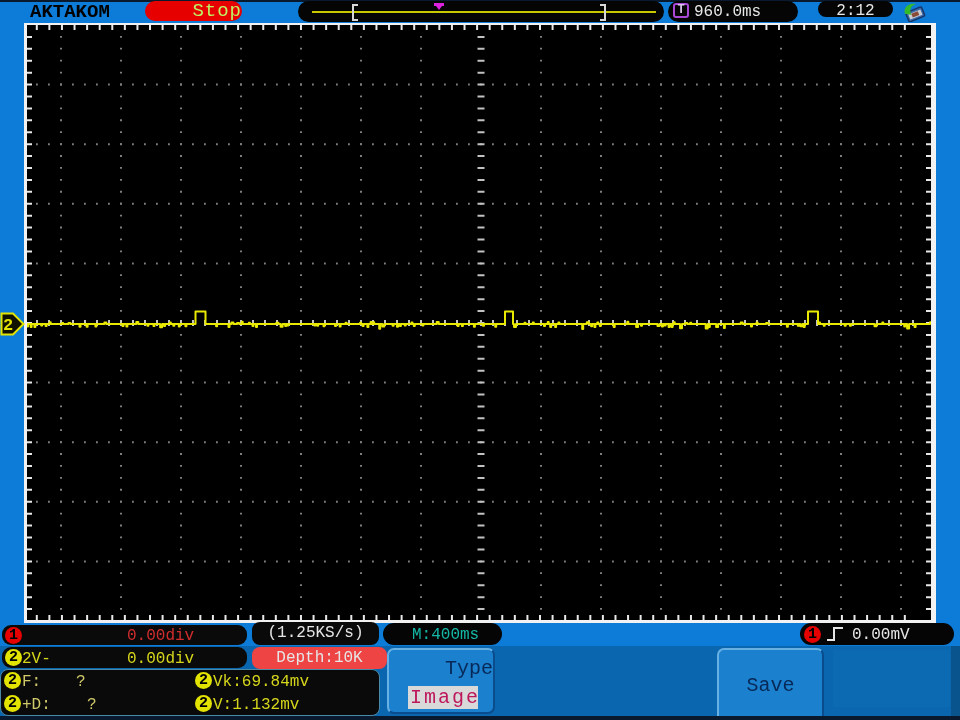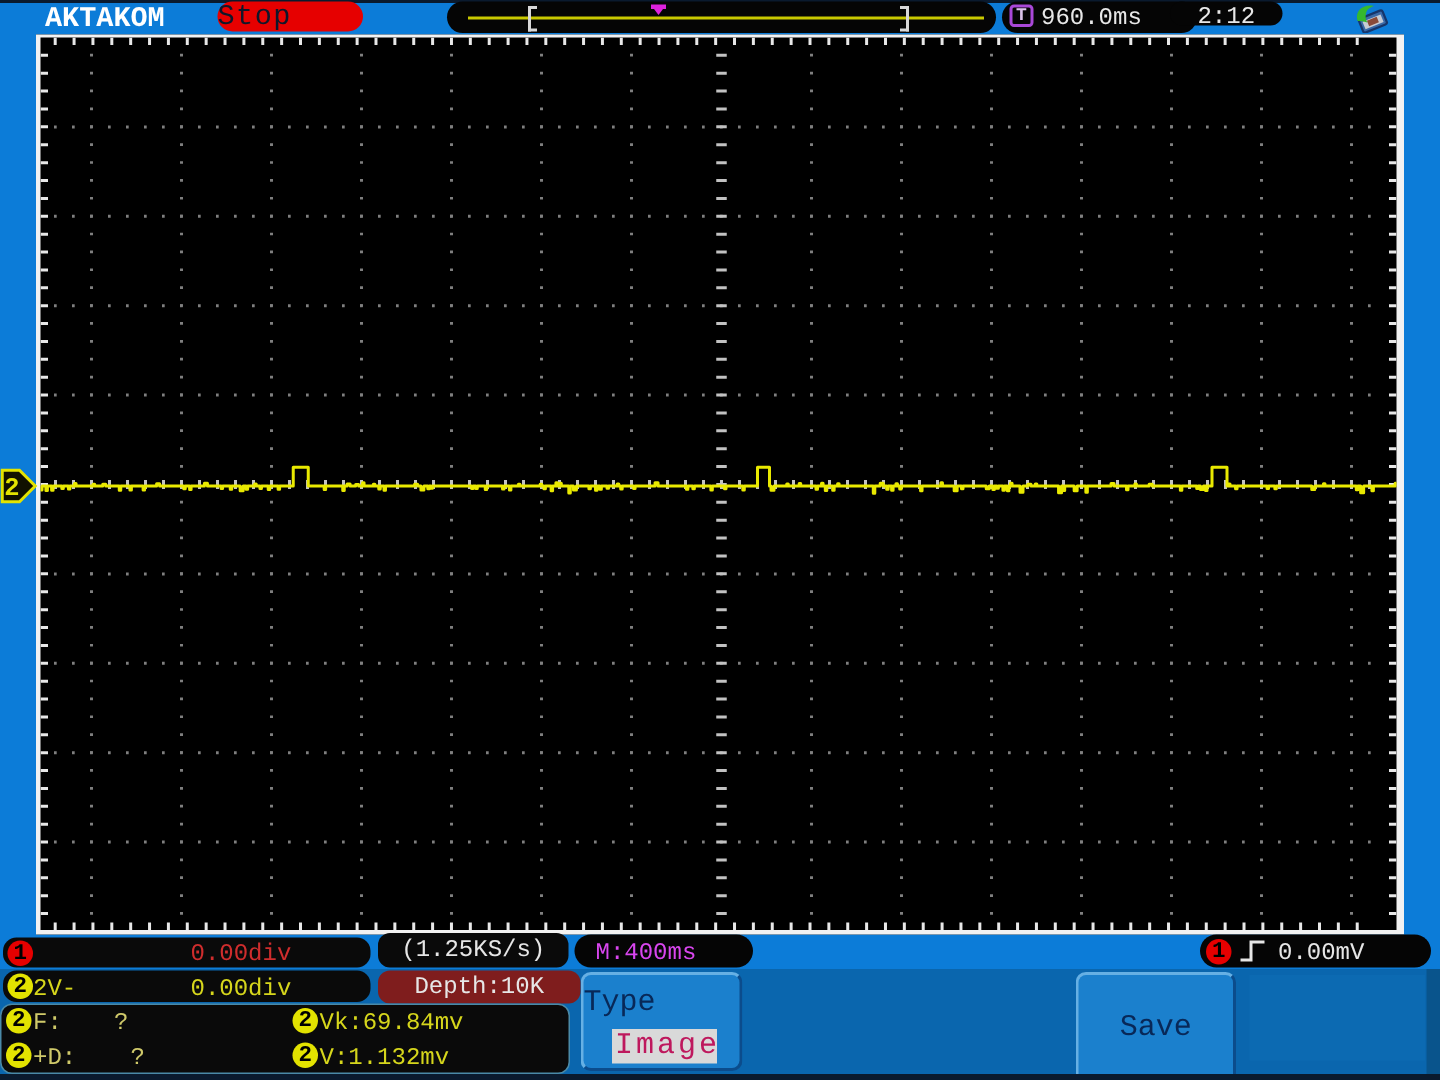--- a/index.html
+++ b/index.html
@@ -16,24 +16,24 @@
          border-top:2px solid #66b0e4; border-left:2px solid #66b0e4;
          border-bottom:2px solid #0b4c8c; border-right:2px solid #0b4c8c; }
 </style>
 </head>
 <body>
 
 <div class="abs" style="left:0;top:645.5px;width:960px;height:70.5px;background:#0a66ae"></div>
 
 <div class="abs" style="left:0;top:0;width:960px;height:2px;background:#0a1a2e"></div>
 
-<div class="abs" style="left:30px;top:3px;font:bold 19px/18px 'Liberation Mono',monospace;color:#ffffff">AKTAKOM</div>
+<div class="abs" style="left:30px;top:3px;font:bold 19px/18px 'Liberation Mono',monospace;color:#000000">AKTAKOM</div>
 
 <div class="abs" style="left:145px;top:1px;width:97px;height:20px;border-radius:10px;background:#e60000;
-     text-align:left;font:19px/20px 'Liberation Mono',monospace;color:#0f172a;letter-spacing:1px">Stop</div>
+     text-align:right;font:19px/20px 'Liberation Mono',monospace;color:#bef264;letter-spacing:1px">Stop</div>
 
 <div class="abs pill" style="left:298px;top:1px;width:366px;height:21px">
   <div class="abs" style="left:14px;top:10px;width:344px;height:2px;background:#c9c900"></div>
 
   <div class="abs" style="left:54px;top:3px;width:2px;height:17px;background:#d8d8d8"></div>
   <div class="abs" style="left:54px;top:3px;width:6px;height:2px;background:#d8d8d8"></div>
   <div class="abs" style="left:54px;top:18px;width:6px;height:2px;background:#d8d8d8"></div>
 
   <div class="abs" style="left:306px;top:3px;width:2px;height:17px;background:#d8d8d8"></div>
   <div class="abs" style="left:302px;top:3px;width:6px;height:2px;background:#d8d8d8"></div>
@@ -42,21 +42,21 @@
   <div class="abs" style="left:136px;top:2px;width:10px;height:3px;background:#dd22dd"></div>
   <div class="abs" style="left:138px;top:5px;width:0;height:0;border-left:3px solid transparent;border-right:3px solid transparent;border-top:4px solid #dd22dd"></div>
 </div>
 
 <div class="abs pill" style="left:668px;top:1px;width:130px;height:21px">
   <div class="abs" style="left:5px;top:2px;width:16px;height:15px;border:2.5px solid #a948d8;border-radius:3px;
        text-align:center;font:bold 12px/10px 'Liberation Mono',monospace;color:#dcc4ec">T</div>
   <div class="abs t20" style="left:26px;top:1px;color:#e8e8e8">960.0ms</div>
 </div>
 
-<div class="abs pill" style="left:780px;top:1px;width:75px;height:16px;text-align:center">
+<div class="abs pill" style="left:818px;top:1px;width:75px;height:16px;text-align:center">
   <span class="t20" style="color:#e8e8e8;line-height:21px">2:12</span>
 </div>
 
 <svg class="abs" style="left:902px;top:2px" width="24" height="20" viewBox="0 0 24 20">
   <g transform="rotate(-22 13 13)">
     <rect x="5" y="7.5" width="17" height="10" rx="1.5" fill="#3a6aa8" stroke="#16356a" stroke-width="1.5"></rect>
     <rect x="7" y="10" width="13" height="5.5" fill="#c8ccd4"></rect>
     <rect x="10" y="10.5" width="7" height="4" fill="#8a4a38"></rect>
   </g>
   <path d="M3 12 C1 5 7 0.5 14 2 C10 3.5 9 5 8.5 7.5 C8.2 9.5 8.5 11 9.5 13 C7 12 5 12 3 12 Z" fill="#35b92d"></path>
@@ -111,26 +111,26 @@
 <div class="abs" style="left:2px;top:647px;width:245px;height:21px;border-radius:9px;background:#0a0a0a">
   <div class="circ cyel" style="left:3px;top:2px">2</div>
   <div class="abs t20" style="left:20px;top:2px;color:#d6d61c">2V-</div>
   <div class="abs t20" style="left:125px;top:2px;color:#d6d61c">0.00div</div>
 </div>
 
 <div class="abs" style="left:252px;top:622px;width:127px;height:23px;border-radius:8px;background:#0a0a0a;text-align:center">
   <span class="t20" style="color:#e6e6e6;line-height:23px">(1.25KS/s)</span>
 </div>
 
-<div class="abs" style="left:252px;top:647px;width:135px;height:22px;border-radius:8px;background:#7f1d1d;text-align:center">
+<div class="abs" style="left:252px;top:647px;width:135px;height:22px;border-radius:8px;background:#ef4444;text-align:center">
   <span class="t20" style="color:#e6e6e6;line-height:22px">Depth:10K</span>
 </div>
 
 <div class="abs pill" style="left:383px;top:623px;width:119px;height:22px">
-  <div class="abs t20" style="left:14px;top:2px;color:#d946ef">M:400ms</div>
+  <div class="abs t20" style="left:29px;top:2px;color:#14b8a6">M:400ms</div>
 </div>
 
 <div class="abs pill" style="left:800px;top:623px;width:154px;height:22px">
   <div class="circ cred" style="left:4px;top:2.5px">1</div>
   <svg class="abs" style="left:26px;top:3px" width="24" height="16" viewBox="0 0 24 16">
     <path d="M1 14 H8 V2 H17" fill="none" stroke="#e6e6e6" stroke-width="2"></path>
   </svg>
   <div class="abs t20" style="left:52px;top:2px;color:#e6e6e6">0.00mV</div>
 </div>
 
@@ -141,21 +141,21 @@
   <div class="circ cyel" style="left:194px;top:2px">2</div>
   <div class="abs t20" style="left:212px;top:2px;color:#d6d61c">Vk:69.84mv</div>
   <div class="circ cyel" style="left:3px;top:25px">2</div>
   <div class="abs t20" style="left:21px;top:25px;color:#cfc96a">+D:</div>
   <div class="abs t20" style="left:86px;top:25px;color:#cfc96a">?</div>
   <div class="circ cyel" style="left:194px;top:25px">2</div>
   <div class="abs t20" style="left:212px;top:25px;color:#d6d61c">V:1.132mv</div>
 </div>
 
 <div class="btn" style="left:387px;top:648px;width:108px;height:66px">
-  <div class="abs" style="left:0;top:9px;width:104px;text-align:left;font:20px/20px 'Liberation Mono',monospace;color:#082858">Type</div>
+  <div class="abs" style="left:0;top:9px;width:104px;text-align:right;font:20px/20px 'Liberation Mono',monospace;color:#082858">Type</div>
   <div class="abs" style="left:19px;top:36px;width:70px;height:23px;background:#d9d9d9;text-align:center;
        font:20px/23px 'Liberation Mono',monospace;color:#be185d;letter-spacing:2px;text-indent:2px">Image</div>
 </div>
 
 <div class="btn" style="left:717px;top:648px;width:107px;height:85px">
   <div class="abs" style="left:0;top:26px;width:103px;text-align:center;font:20px/20px 'Liberation Mono',monospace;color:#082858">Save</div>
 </div>
 
 <div class="abs" style="left:833px;top:650px;width:117px;height:57px;background:#0c6ab2"></div>
 

